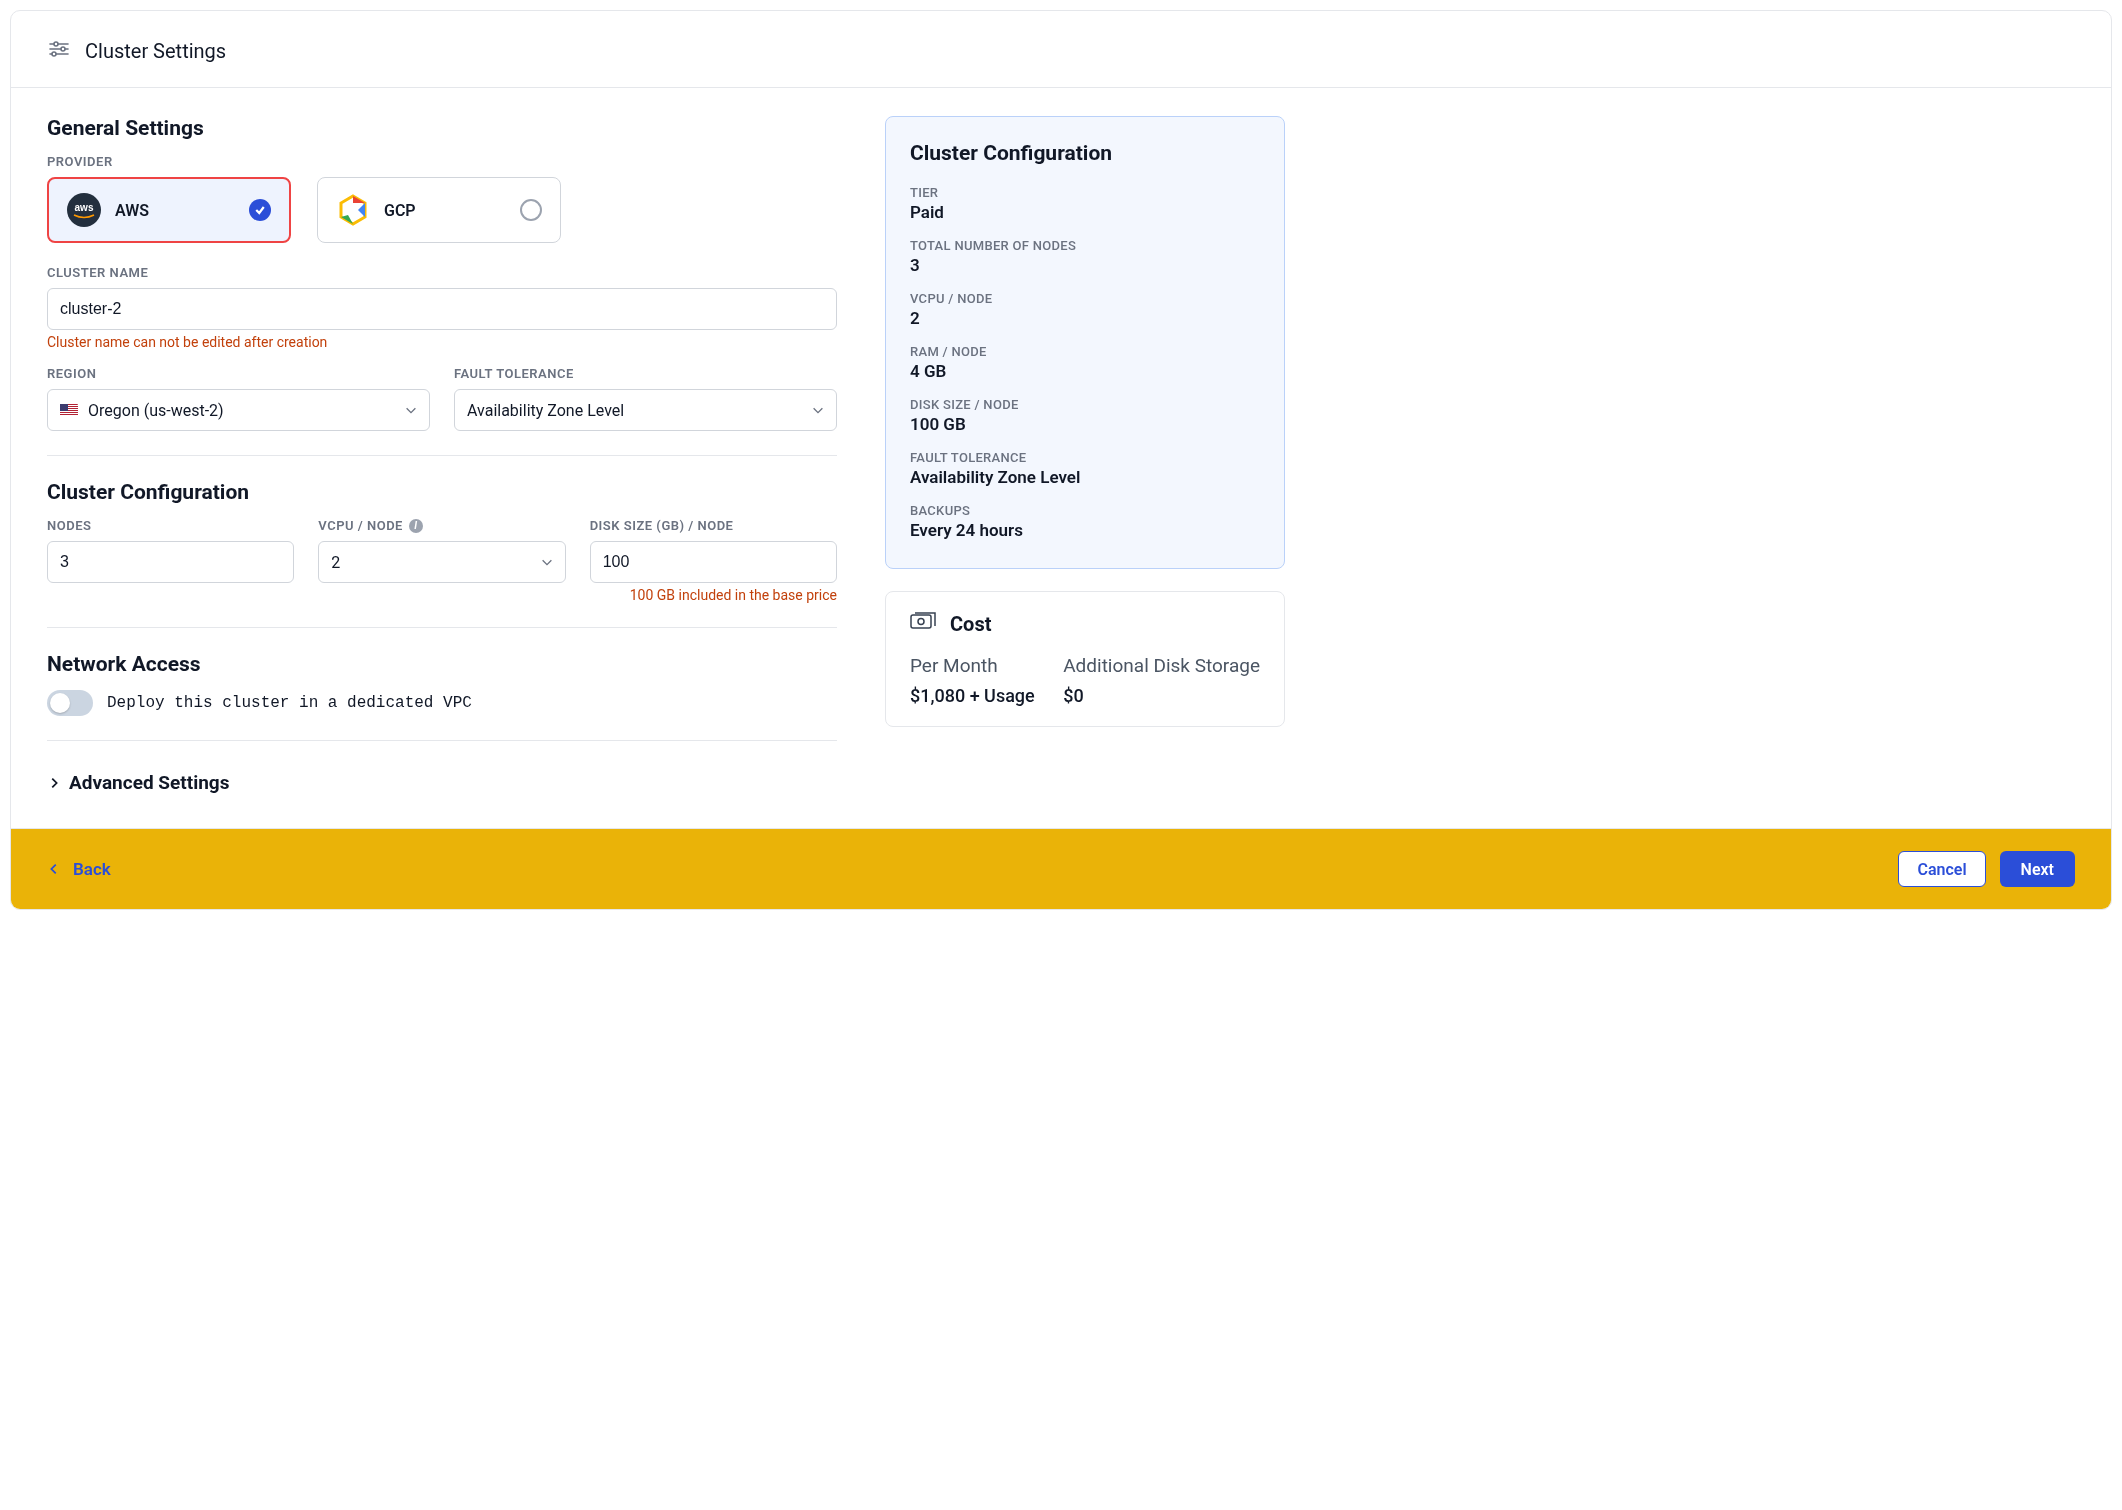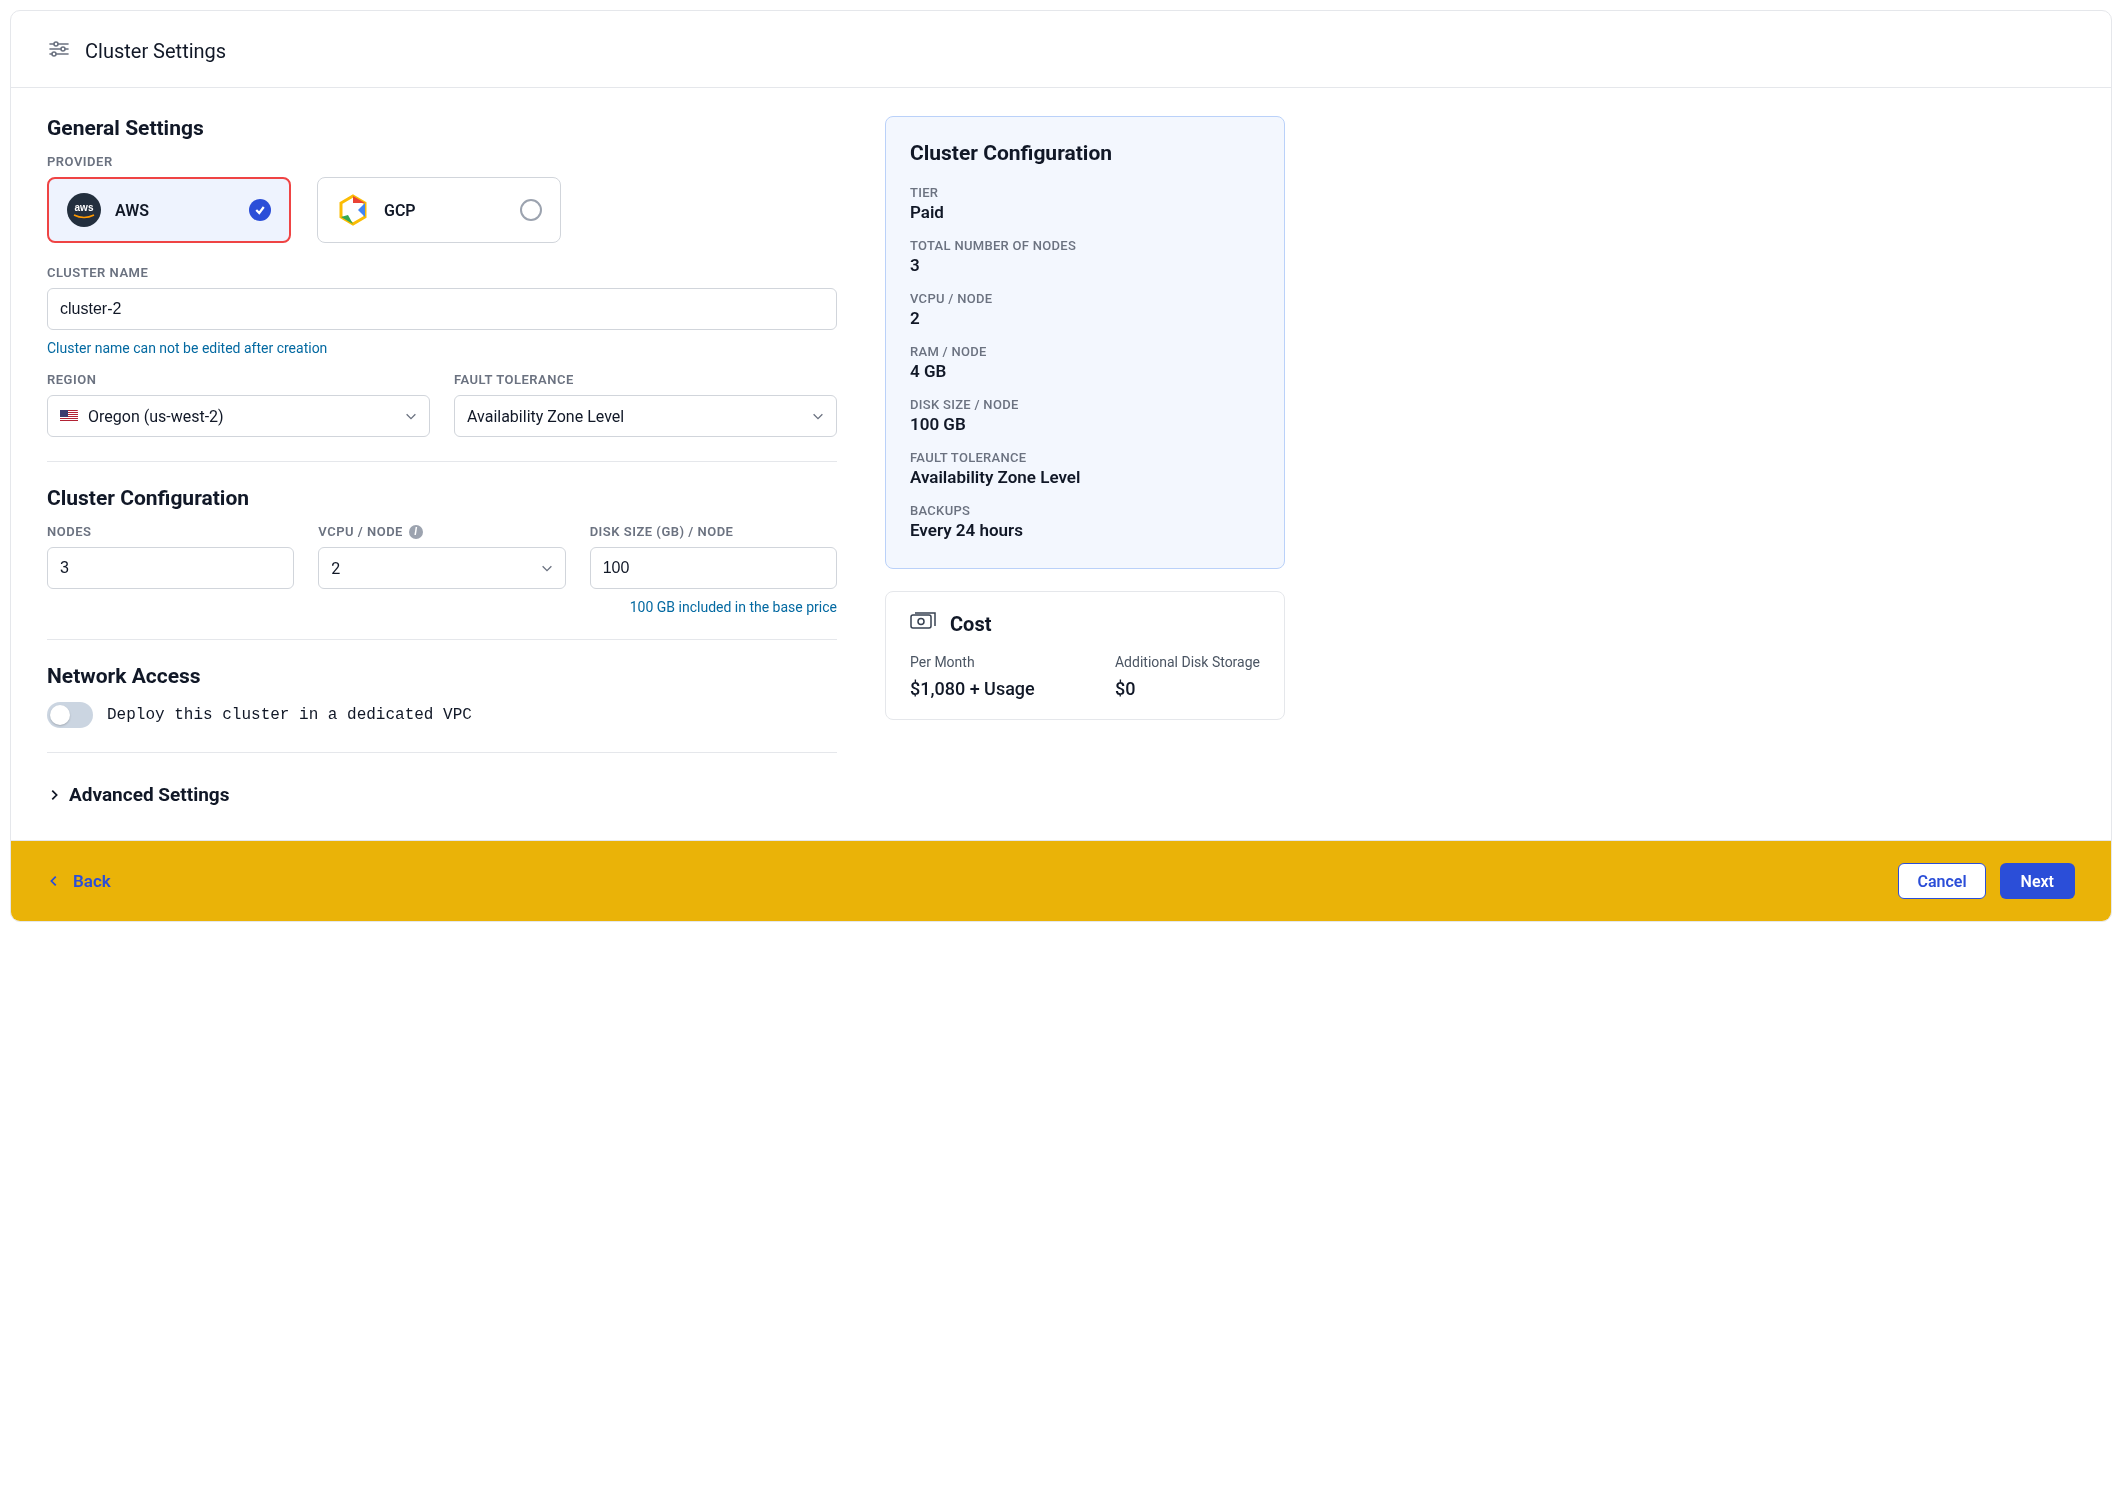--- a/index.html
+++ b/index.html
@@ -86,21 +86,21 @@
   .text-input, .select {
     width: 100%;
     height: 42px;
     border: 1px solid #d1d5db;
     border-radius: 6px;
     padding: 0 12px;
     font-size: 16px;
     color: #111827;
     background: #fff;
   }
-  .hint { font-size: 14px; color: #0369a1; margin-top: 10px; }
+  .hint { font-size: 14px; color: #c2410c; margin-top: 4px; }
 
   .row-2 { display: flex; gap: 24px; }
   .field { display: flex; flex-direction: column; }
 
   .select-wrap { position: relative; }
   .select {
     display: flex;
     align-items: center;
     gap: 10px;
     cursor: pointer;
@@ -164,21 +164,21 @@
 
   .cost-box {
     border: 1px solid #e5e7eb;
     border-radius: 8px;
     padding: 20px 24px;
     margin-top: 22px;
   }
   .cost-header { display: flex; align-items: center; gap: 14px; margin-bottom: 18px; }
   .cost-header h2 { font-size: 20px; font-weight: 700; }
   .cost-row { display: flex; gap: 24px; }
-  .cost-col .k { font-size: 14px; color: #4b5563; }
+  .cost-col .k { font-size: 19px; color: #4b5563; }
   .cost-col .v { font-size: 18px; font-weight: 500; margin-top: 8px; }
   .cost-col:first-child{flex:1;}
 
   
   .footer {
     border-top: 1px solid #e5e7eb;
     background: #eab308;
     padding: 22px 36px;
     display: flex;
     align-items: center;

